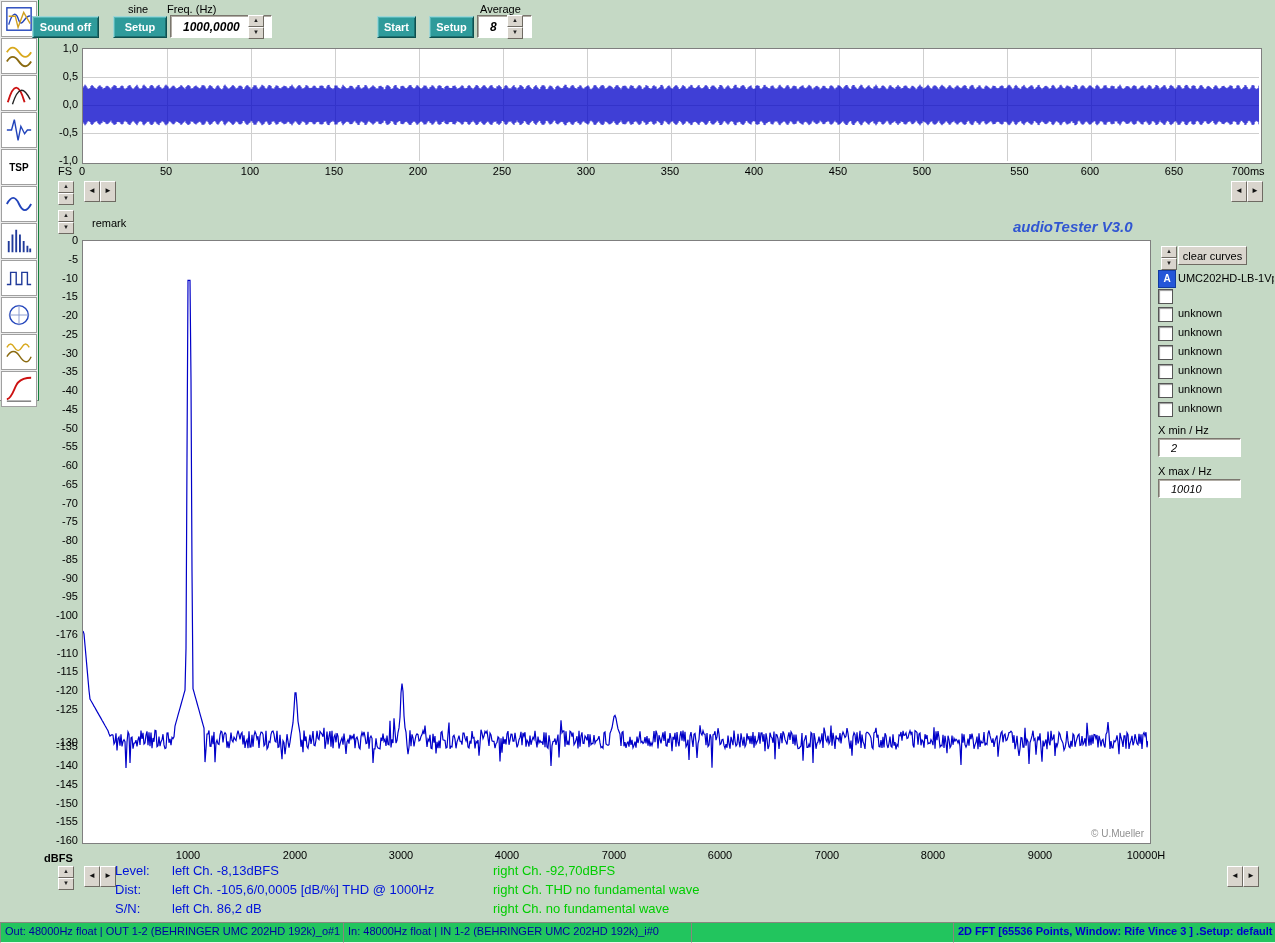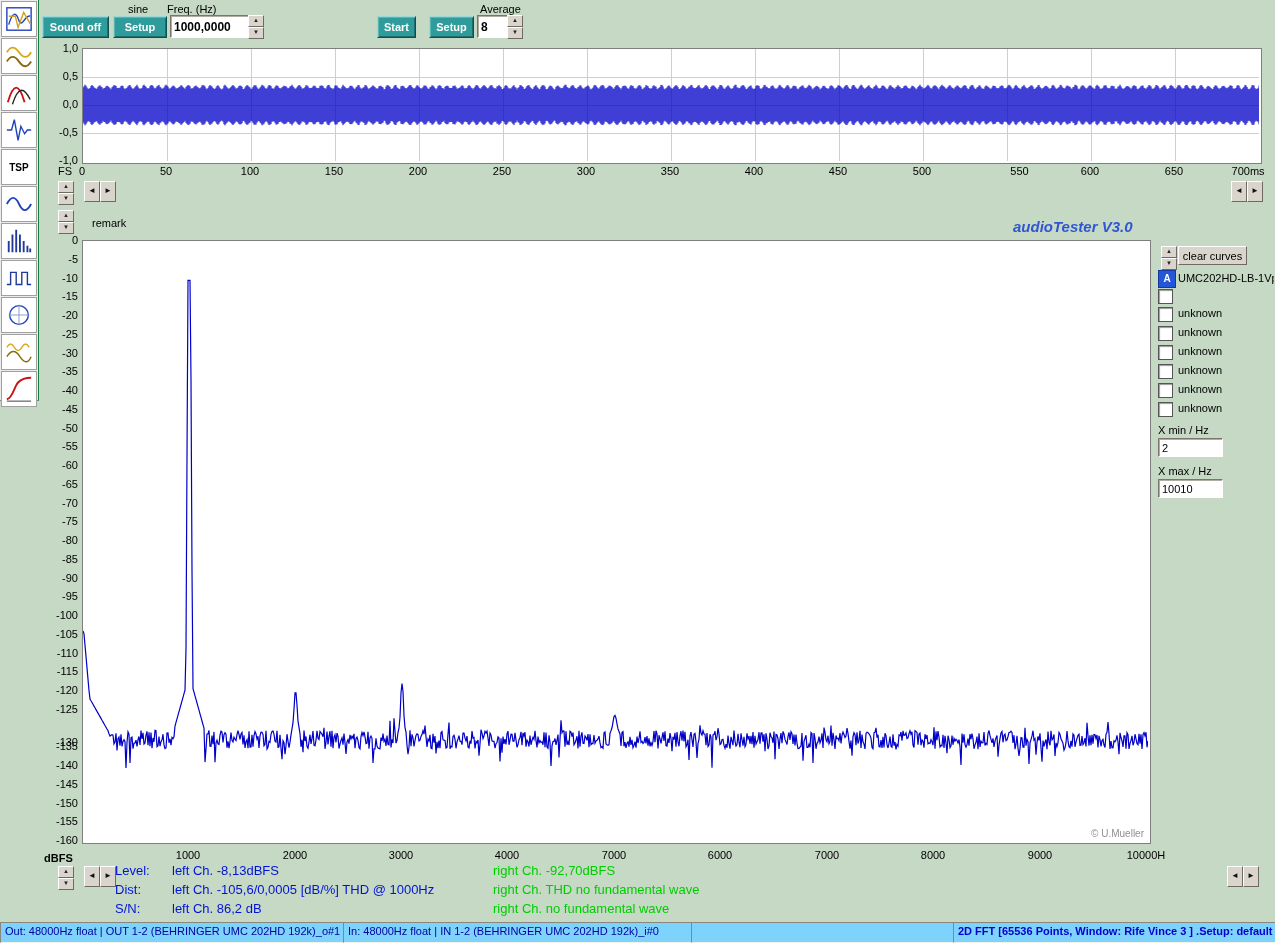--- a/index.html
+++ b/index.html
@@ -6,39 +6,39 @@
   body{width:1275px;height:943px;position:relative;background:#c5d9c5;font-family:"Liberation Sans",sans-serif;overflow:hidden;}
   .abs{position:absolute;}
   .lbl{font-size:11px;color:#000;white-space:nowrap;position:absolute;}
   .btn-teal{position:absolute;background:#2f9b9b;color:#fff;font-weight:bold;font-size:11px;
     border:1px solid #0e4f4f;border-top-color:#9fd6d6;border-left-color:#9fd6d6;
     box-shadow:inset 1px 1px 0 #57b7b7, inset -1px -1px 0 #1d6f6f;
     display:flex;align-items:center;justify-content:center;white-space:nowrap;cursor:default;}
   .btn-gray{position:absolute;background:#d9d5cd;border:1px solid #6e6a62;border-top-color:#fff;border-left-color:#fff;
     font-size:11px;display:flex;align-items:center;justify-content:center;white-space:nowrap;}
   .input{position:absolute;background:#fff;border:1px solid #fff;border-top-color:#7a766e;border-left-color:#7a766e;
-    box-shadow:inset 1px 1px 0 #b0aca4;font-family:"Liberation Sans",sans-serif;font-size:12px;padding:0 3px;}
+    box-shadow:inset 1px 1px 0 #b0aca4;font-family:"Liberation Sans",sans-serif;font-size:12px;padding:0 12px;font-style:italic;}
   .plot{position:absolute;background:#fff;border:1px solid #7f7f7f;}
   .tick{position:absolute;font-size:11px;color:#000;white-space:nowrap;}
   .ytick{right:0;}
   .xtick{transform:translateX(-50%);}
   .spin{position:absolute;width:16px;}
   .spin .sp{height:10px;background:#d9d5cd;border:1px solid #6e6a62;border-top-color:#fff;border-left-color:#fff;
     font-size:6px;line-height:8px;text-align:center;color:#222;}
   .apair{position:absolute;display:flex;}
   .abtn{width:14px;height:19px;background:#d9d5cd;border:1px solid #6e6a62;border-top-color:#fff;border-left-color:#fff;
     font-size:8px;line-height:17px;text-align:center;color:#111;}
   .chk{position:absolute;width:13px;height:13px;background:#fff;border:1px solid #555;box-shadow:inset 1px 1px 1px #999;}
   .sidebar{position:absolute;left:0;top:0;width:38px;height:400px;background:#ececec;border-right:1px solid #15803d;border-bottom:1px solid #8a8a8a;}
   .tile{width:34px;height:34px;margin:1px;background:#fff;border:1px solid #a0a0a0;display:flex;align-items:center;justify-content:center;}
   .tile svg{display:block;}
   .mrow{position:absolute;font-size:13px;white-space:nowrap;}
   .blue{color:#0013d9;}
   .green{color:#00cd00;}
-  .sb{position:absolute;height:19px;bottom:0;background:#7dd3fc;border:1px solid #8a867e;border-bottom-color:#f4f1ea;border-right-color:#f4f1ea;
+  .sb{position:absolute;height:19px;bottom:0;background:#22c55e;border:1px solid #8a867e;border-bottom-color:#f4f1ea;border-right-color:#f4f1ea;
     font-size:11px;line-height:16px;padding:0 4px;white-space:nowrap;overflow:hidden;color:#0000a0;}
 </style>
 </head>
 <body>
 
 <div class="sidebar">
   <div class="tile">
     <svg width="28" height="28" viewBox="0 0 30 30">
         <rect x="2" y="3" width="26" height="24" fill="none" stroke="#2244bb" stroke-width="1.5"></rect>
         <path d="M4 21 C8 7 12 7 15 17 C18 25 22 10 27 12" fill="none" stroke="#2244bb" stroke-width="1.5"></path>
@@ -93,21 +93,21 @@
       </svg>
   </div>
   <div class="tile">
     <svg width="28" height="28" viewBox="0 0 30 30">
         <path d="M2 26 C8 25 10 12 14 8 C18 4 22 3 28 3" fill="none" stroke="#cc1111" stroke-width="2"></path>
         <path d="M2 28 h26" stroke="#333333" stroke-width="1"></path>
       </svg>
   </div>
 </div>
 
-<div class="btn-teal" style="left:42px;top:16px;width:65px;height:20px">Sound off</div>
+<div class="btn-teal" style="left:32px;top:16px;width:65px;height:20px">Sound off</div>
 <span class="lbl" style="left:128px;top:3px">sine</span>
 <div class="btn-teal" style="left:113px;top:16px;width:52px;height:20px">Setup</div>
 <span class="lbl" style="left:167px;top:3px">Freq. (Hz)</span>
 <input class="input" style="left: 170px; top: 15px; width: 76px; height: 21px; font-weight: bold;" value="1000,0000">
 <div class="spin" style="left:248px;top:15px">
   <div class="sp">▲</div>
   <div class="sp">▼</div>
 </div>
 <div class="btn-teal" style="left:377px;top:16px;width:37px;height:20px">Start</div>
 <div class="btn-teal" style="left:429px;top:16px;width:43px;height:20px">Setup</div>
@@ -208,21 +208,21 @@
     <span class="tick ytick" style="top: 200.25px;">-55</span>
     <span class="tick ytick" style="top: 219px;">-60</span>
     <span class="tick ytick" style="top: 237.75px;">-65</span>
     <span class="tick ytick" style="top: 256.5px;">-70</span>
     <span class="tick ytick" style="top: 275.25px;">-75</span>
     <span class="tick ytick" style="top: 294px;">-80</span>
     <span class="tick ytick" style="top: 312.75px;">-85</span>
     <span class="tick ytick" style="top: 331.5px;">-90</span>
     <span class="tick ytick" style="top: 350.25px;">-95</span>
     <span class="tick ytick" style="top: 369px;">-100</span>
-    <span class="tick ytick" style="top: 387.75px;">-105</span>
+    <span class="tick ytick" style="top: 387.75px;">-176</span>
     <span class="tick ytick" style="top: 406.5px;">-110</span>
     <span class="tick ytick" style="top: 425.25px;">-115</span>
     <span class="tick ytick" style="top: 444px; margin-left: 32px;">-120</span>
     <span class="tick ytick" style="top: 462.75px;">-125</span>
     <span class="tick ytick" style="top: 496px;">-130</span>
     <span class="tick ytick" style="top: 500.25px;">-135</span>
     <span class="tick ytick" style="top: 519px;">-140</span>
     <span class="tick ytick" style="top: 537.75px;">-145</span>
     <span class="tick ytick" style="top: 556.5px;">-150</span>
     <span class="tick ytick" style="top: 575.25px;">-155</span>

